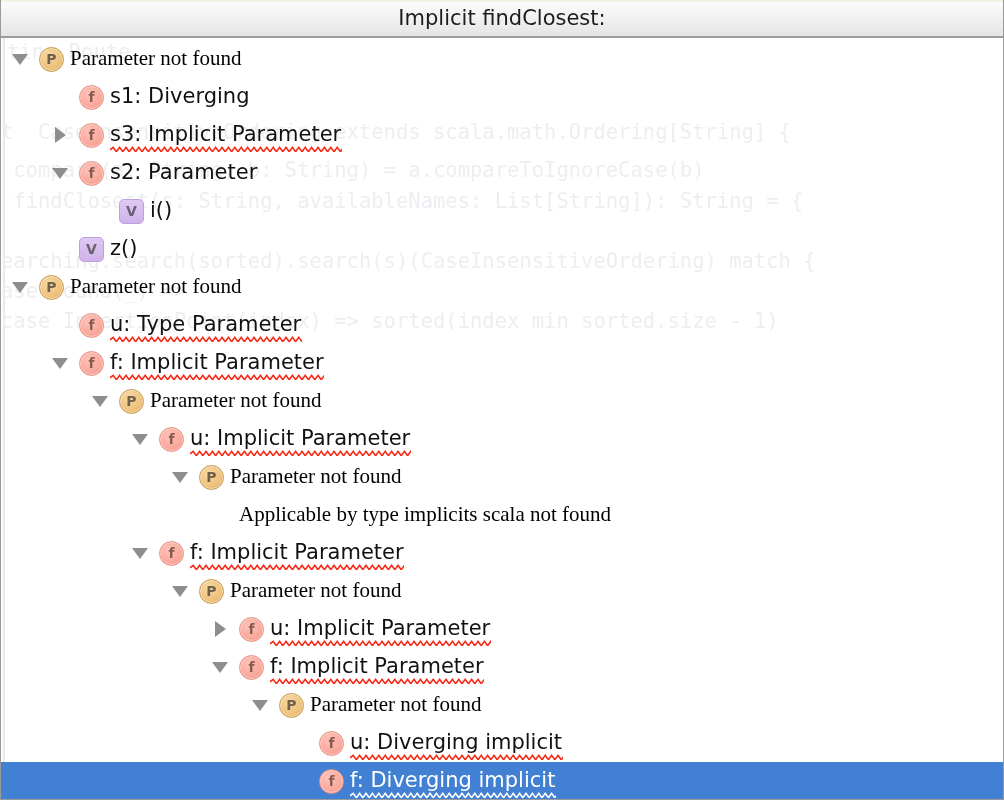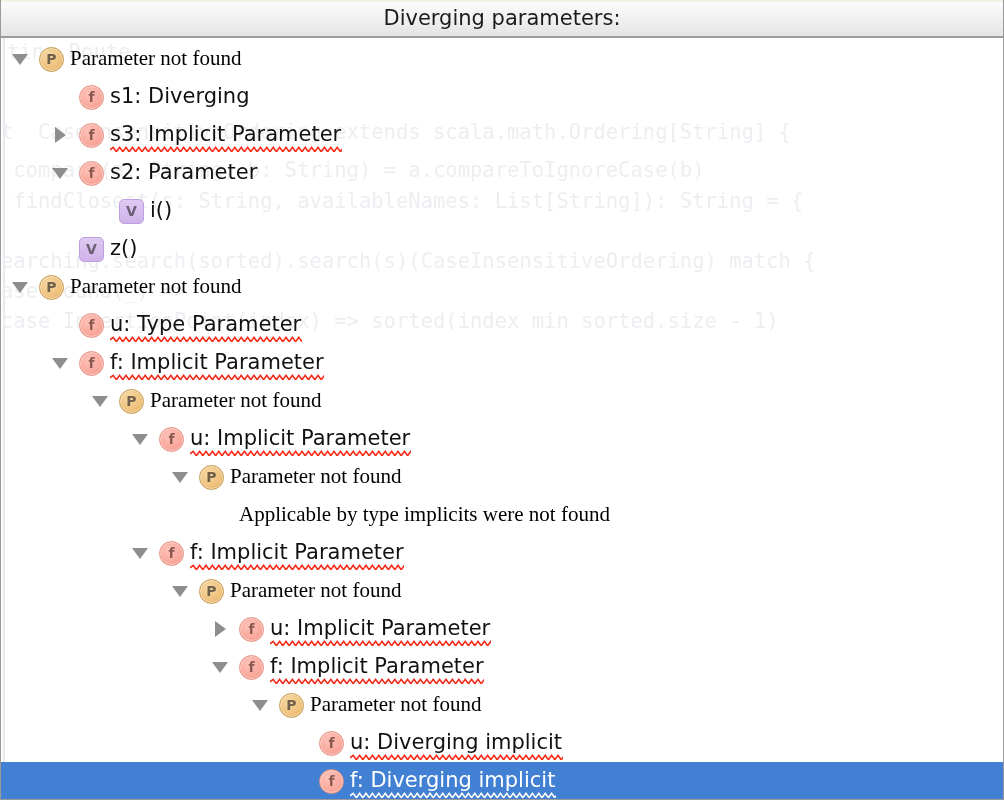--- a/index.html
+++ b/index.html
@@ -189,21 +189,21 @@
   .wavy-zig svg { display: block; }
 
   .spacer { flex: 0 0 auto; }
 </style>
 </head>
 <body>
 
 <div class="popup-window">
 
   <div class="titlebar">
-    <span class="titlebar-text">Diverging parameters:</span>
+    <span class="titlebar-text">Implicit findClosest:</span>
   </div>
 
   <div class="watermark" id="watermark">
     <div class="wm-gutterline"></div>
   <div class="wm-line" style="top: 4px; left: 6px;">ting.Route</div>
       <div class="wm-line" style="top: 84px; left: 0px;">t  CaseInsensitiveOrdering extends scala.math.Ordering[String] {</div>
       <div class="wm-line" style="top: 122px; left: 0px;"> compare(a: String, b: String) = a.compareToIgnoreCase(b)</div>
       <div class="wm-line" style="top: 153px; left: 0px;"> findClosest(s: String, availableNames: List[String]): String = {</div>
       <div class="wm-line" style="top: 213px; left: 0px;">earching.search(sorted).search(s)(CaseInsensitiveOrdering) match {</div>
       <div class="wm-line" style="top: 243px; left: 0px;">ase Found(_) =&gt;</div>
@@ -335,21 +335,21 @@
         <span class="ic ic-p">P</span>
         <span class="label red">Parameter not found</span>
       </div>
       <div class="tree-row" style="top: 458px;">
         <span class="spacer" style="width: 208px;"></span>
         <span class="toggle">
           <span class="tri none"></span>
         </span>
         <span class="spacer" style="width: 8px;"></span>
         <span class="ic ic-none"></span>
-        <span class="label red">Applicable by type implicits were not found</span>
+        <span class="label red">Applicable by type implicits scala not found</span>
       </div>
       <div class="tree-row" style="top: 496px;">
         <span class="spacer" style="width: 128px;"></span>
         <span class="toggle">
           <span class="tri down"></span>
         </span>
         <span class="spacer" style="width: 8px;"></span>
         <span class="ic ic-f">f</span>
         <span class="label">f: Implicit Parameter<span class="wavy-zig" style="width: 214px;">
             <svg width="214" height="6" viewBox="0 0 214 6">

